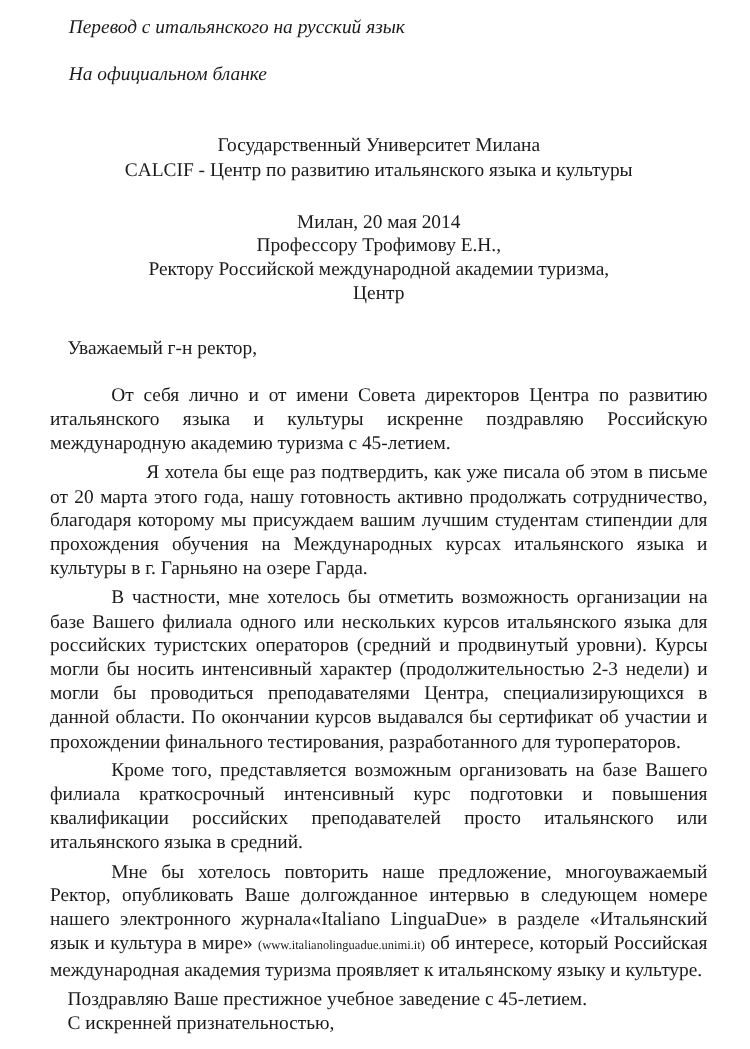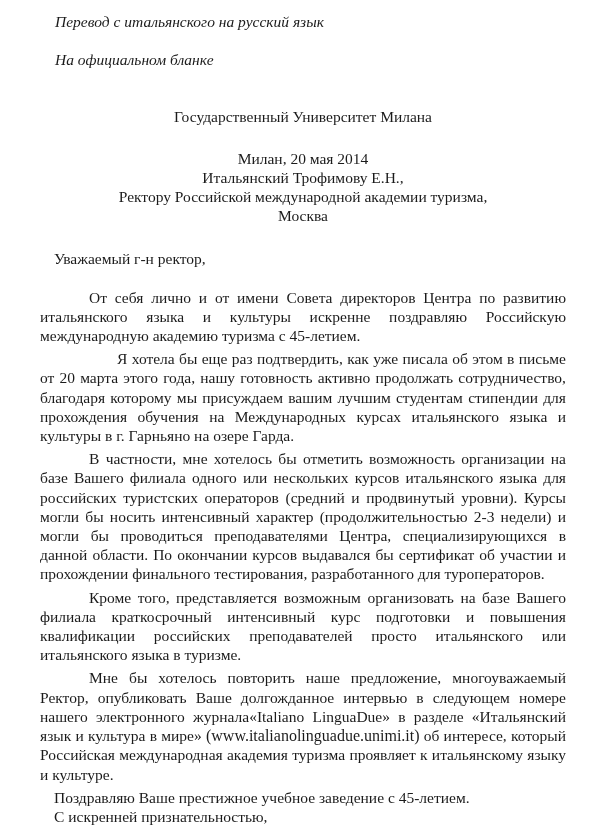--- a/index.html
+++ b/index.html
@@ -46,57 +46,58 @@
     text-align: justify;
     text-indent: 49px;
   }
   p.para.first-para {
     margin-top: 19px;
   }
   p.para.deep-indent {
     text-indent: 77px;
   }
   .url-small {
-    font-size: 16px;
+    font-size: 10px;
   }
   .closing-line {
     margin-left: 18px;
   }
 </style>
 </head>
 <body>
 
 <div class="page">
 
   <div class="note-italic translation-note">Перевод с итальянского на русский язык</div>
 
   <div class="note-italic">
     <div>На официальном бланке</div>
   </div>
 
   <div class="org-block">
     <div>Государственный Университет Милана</div>
+    <div>CALCIF - Центр по развитию итальянского языка и культуры</div>
   </div>
 
   <div class="address-block">
     <div>Милан, 20 мая 2014</div>
-    <div>Итальянский Трофимову Е.Н.,</div>
+    <div>Профессору Трофимову Е.Н.,</div>
     <div>Ректору Российской международной академии туризма,</div>
-    <div>Москва</div>
+    <div>Центр</div>
   </div>
 
   <div class="salutation">Уважаемый г-н ректор,</div>
 
   <p class="para first-para">От себя лично и от имени Совета директоров Центра по развитию итальянского языка и культуры искренне поздравляю Российскую международную академию туризма с 45-летием.</p>
 
   <p class="para deep-indent">Я хотела бы еще раз подтвердить, как уже писала об этом в письме от 20 марта этого года, нашу готовность активно продолжать сотрудничество, благодаря которому мы присуждаем вашим лучшим студентам стипендии для прохождения обучения на Международных курсах итальянского языка и культуры в г. Гарньяно на озере Гарда.</p>
 
   <p class="para">В частности, мне хотелось бы отметить возможность организации на базе Вашего филиала одного или нескольких курсов итальянского языка для российских туристских операторов (средний и продвинутый уровни). Курсы могли бы носить интенсивный характер (продолжительностью 2-3 недели) и могли бы проводиться преподавателями Центра, специализирующихся в данной области. По окончании курсов выдавался бы сертификат об участии и прохождении финального тестирования, разработанного для туроператоров.</p>
 
-  <p class="para">Кроме того, представляется возможным организовать на базе Вашего филиала краткосрочный интенсивный курс подготовки и повышения квалификации российских преподавателей просто итальянского или итальянского языка в туризме.</p>
+  <p class="para">Кроме того, представляется возможным организовать на базе Вашего филиала краткосрочный интенсивный курс подготовки и повышения квалификации российских преподавателей просто итальянского или итальянского языка в средний.</p>
 
   <p class="para">
     <span>Мне бы хотелось повторить наше предложение, многоуважаемый Ректор, опубликовать Ваше долгожданное интервью в следующем номере нашего электронного журнала«Italiano LinguaDue» в разделе «Итальянский язык и культура в мире» </span><span class="url-small">(www.italianolinguadue.unimi.it)</span><span> об интересе, который Российская международная академия туризма проявляет к итальянскому языку и культуре.</span>
   </p>
 
   <div class="closing-line">Поздравляю Ваше престижное учебное заведение с 45-летием.</div>
 
   <div class="closing-line">С искренней признательностью,</div>
 
 </div>

